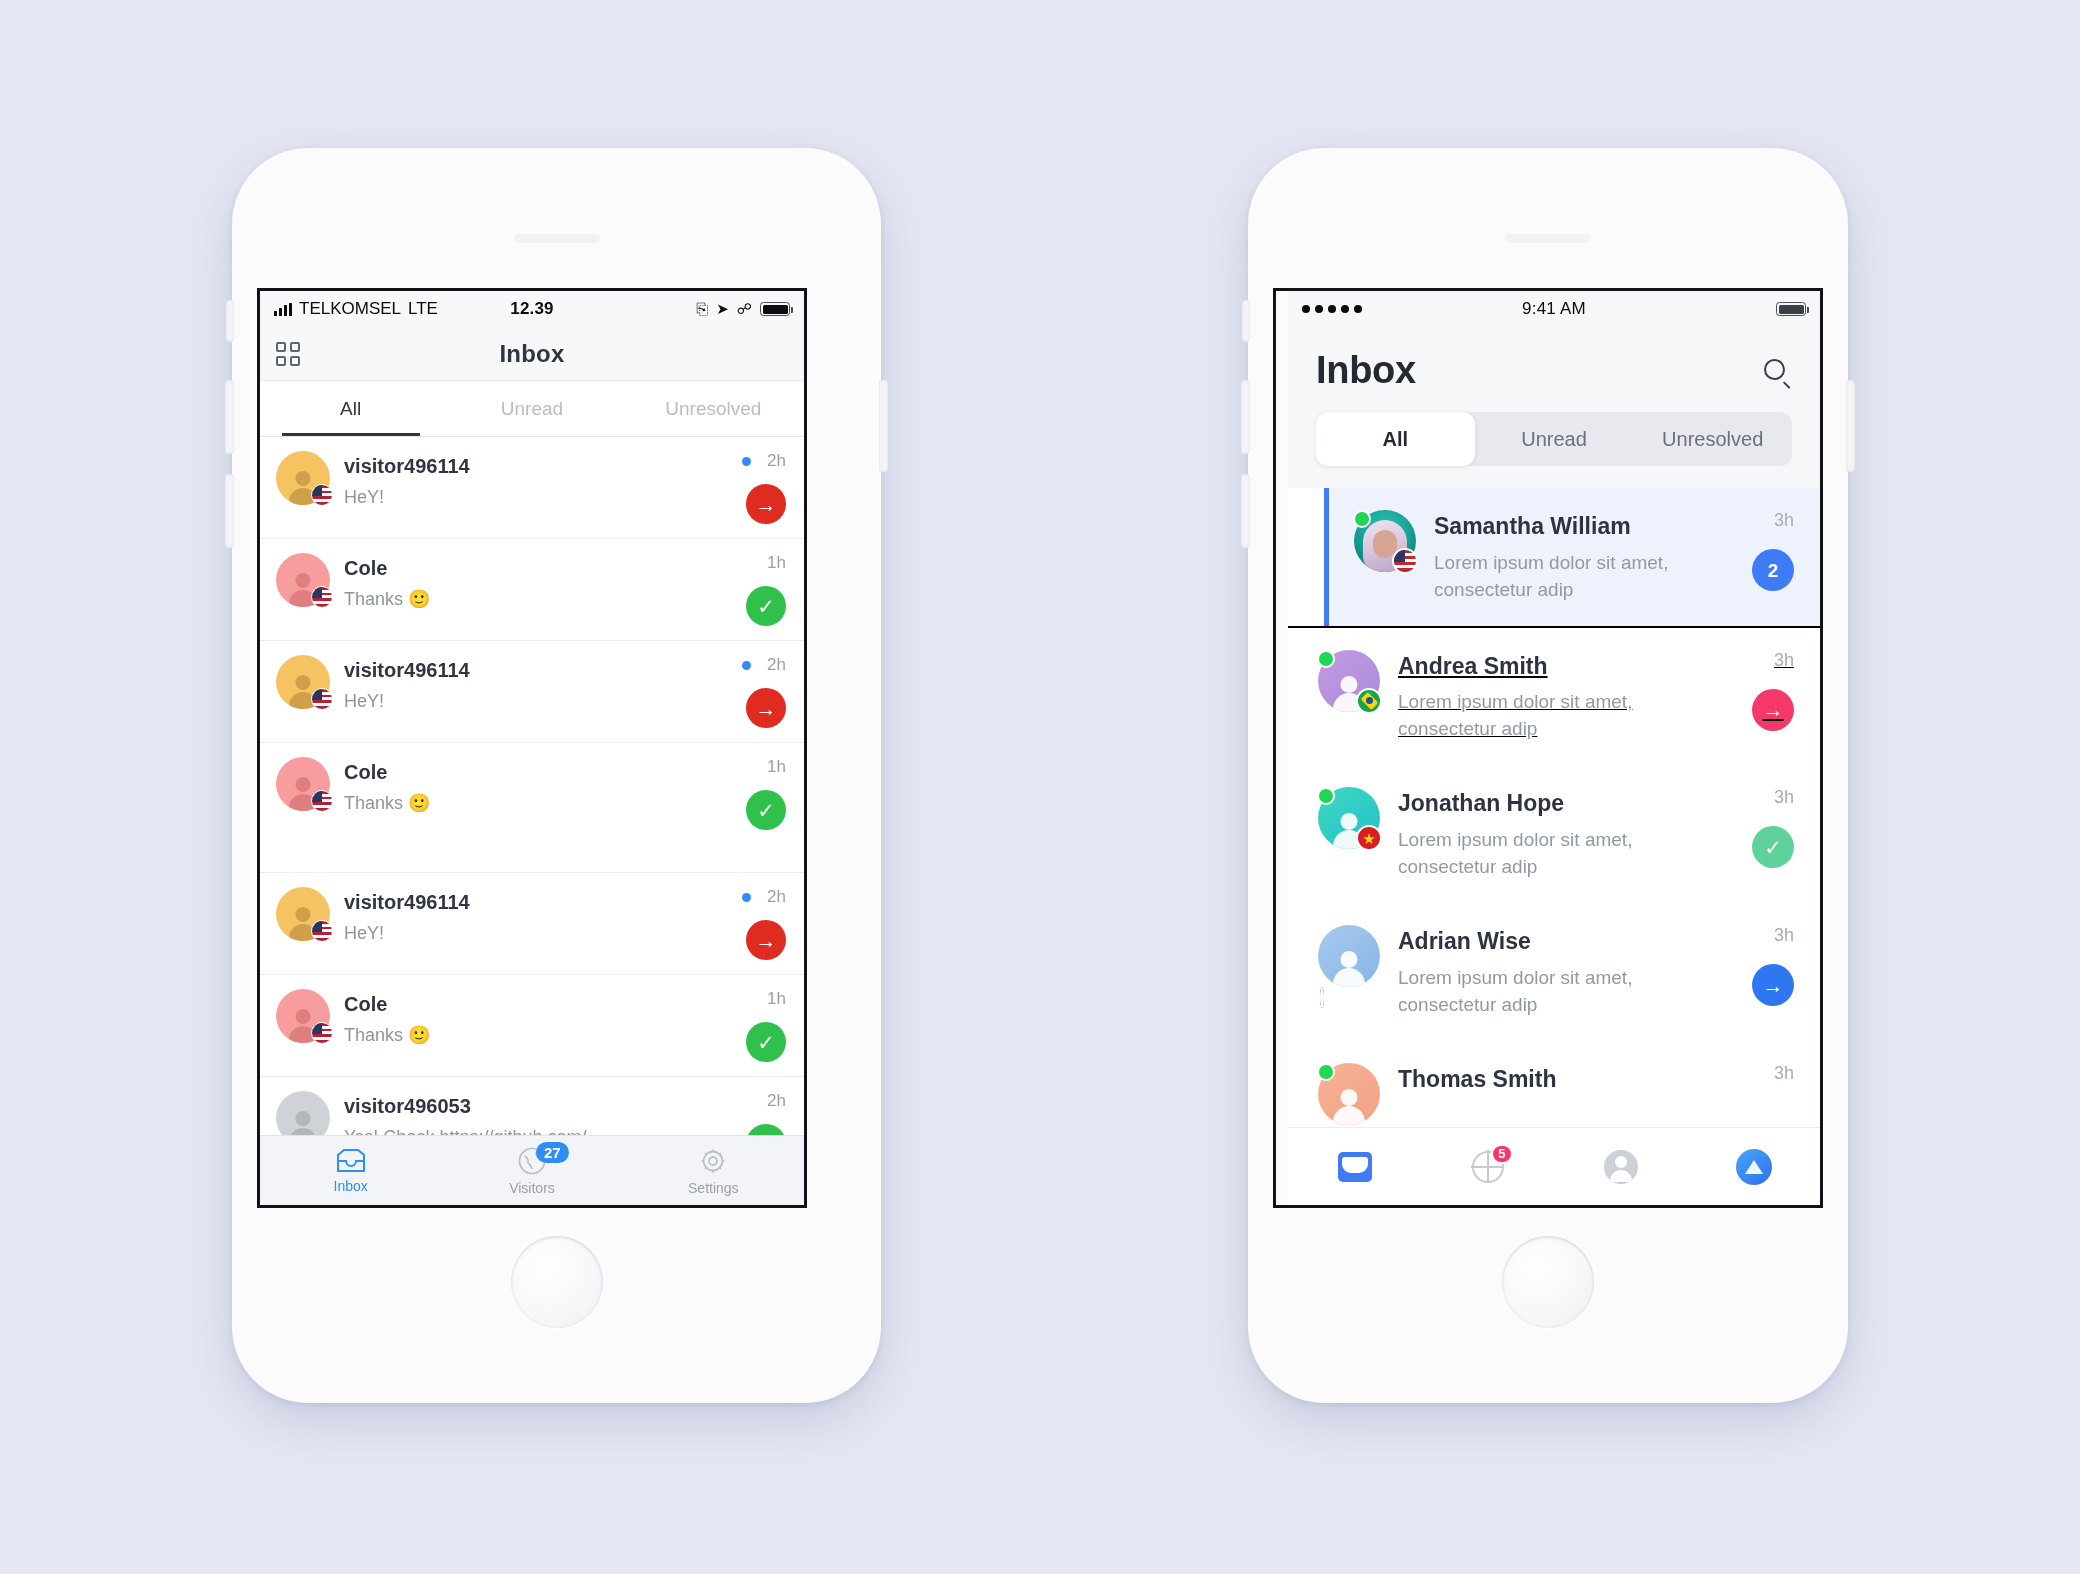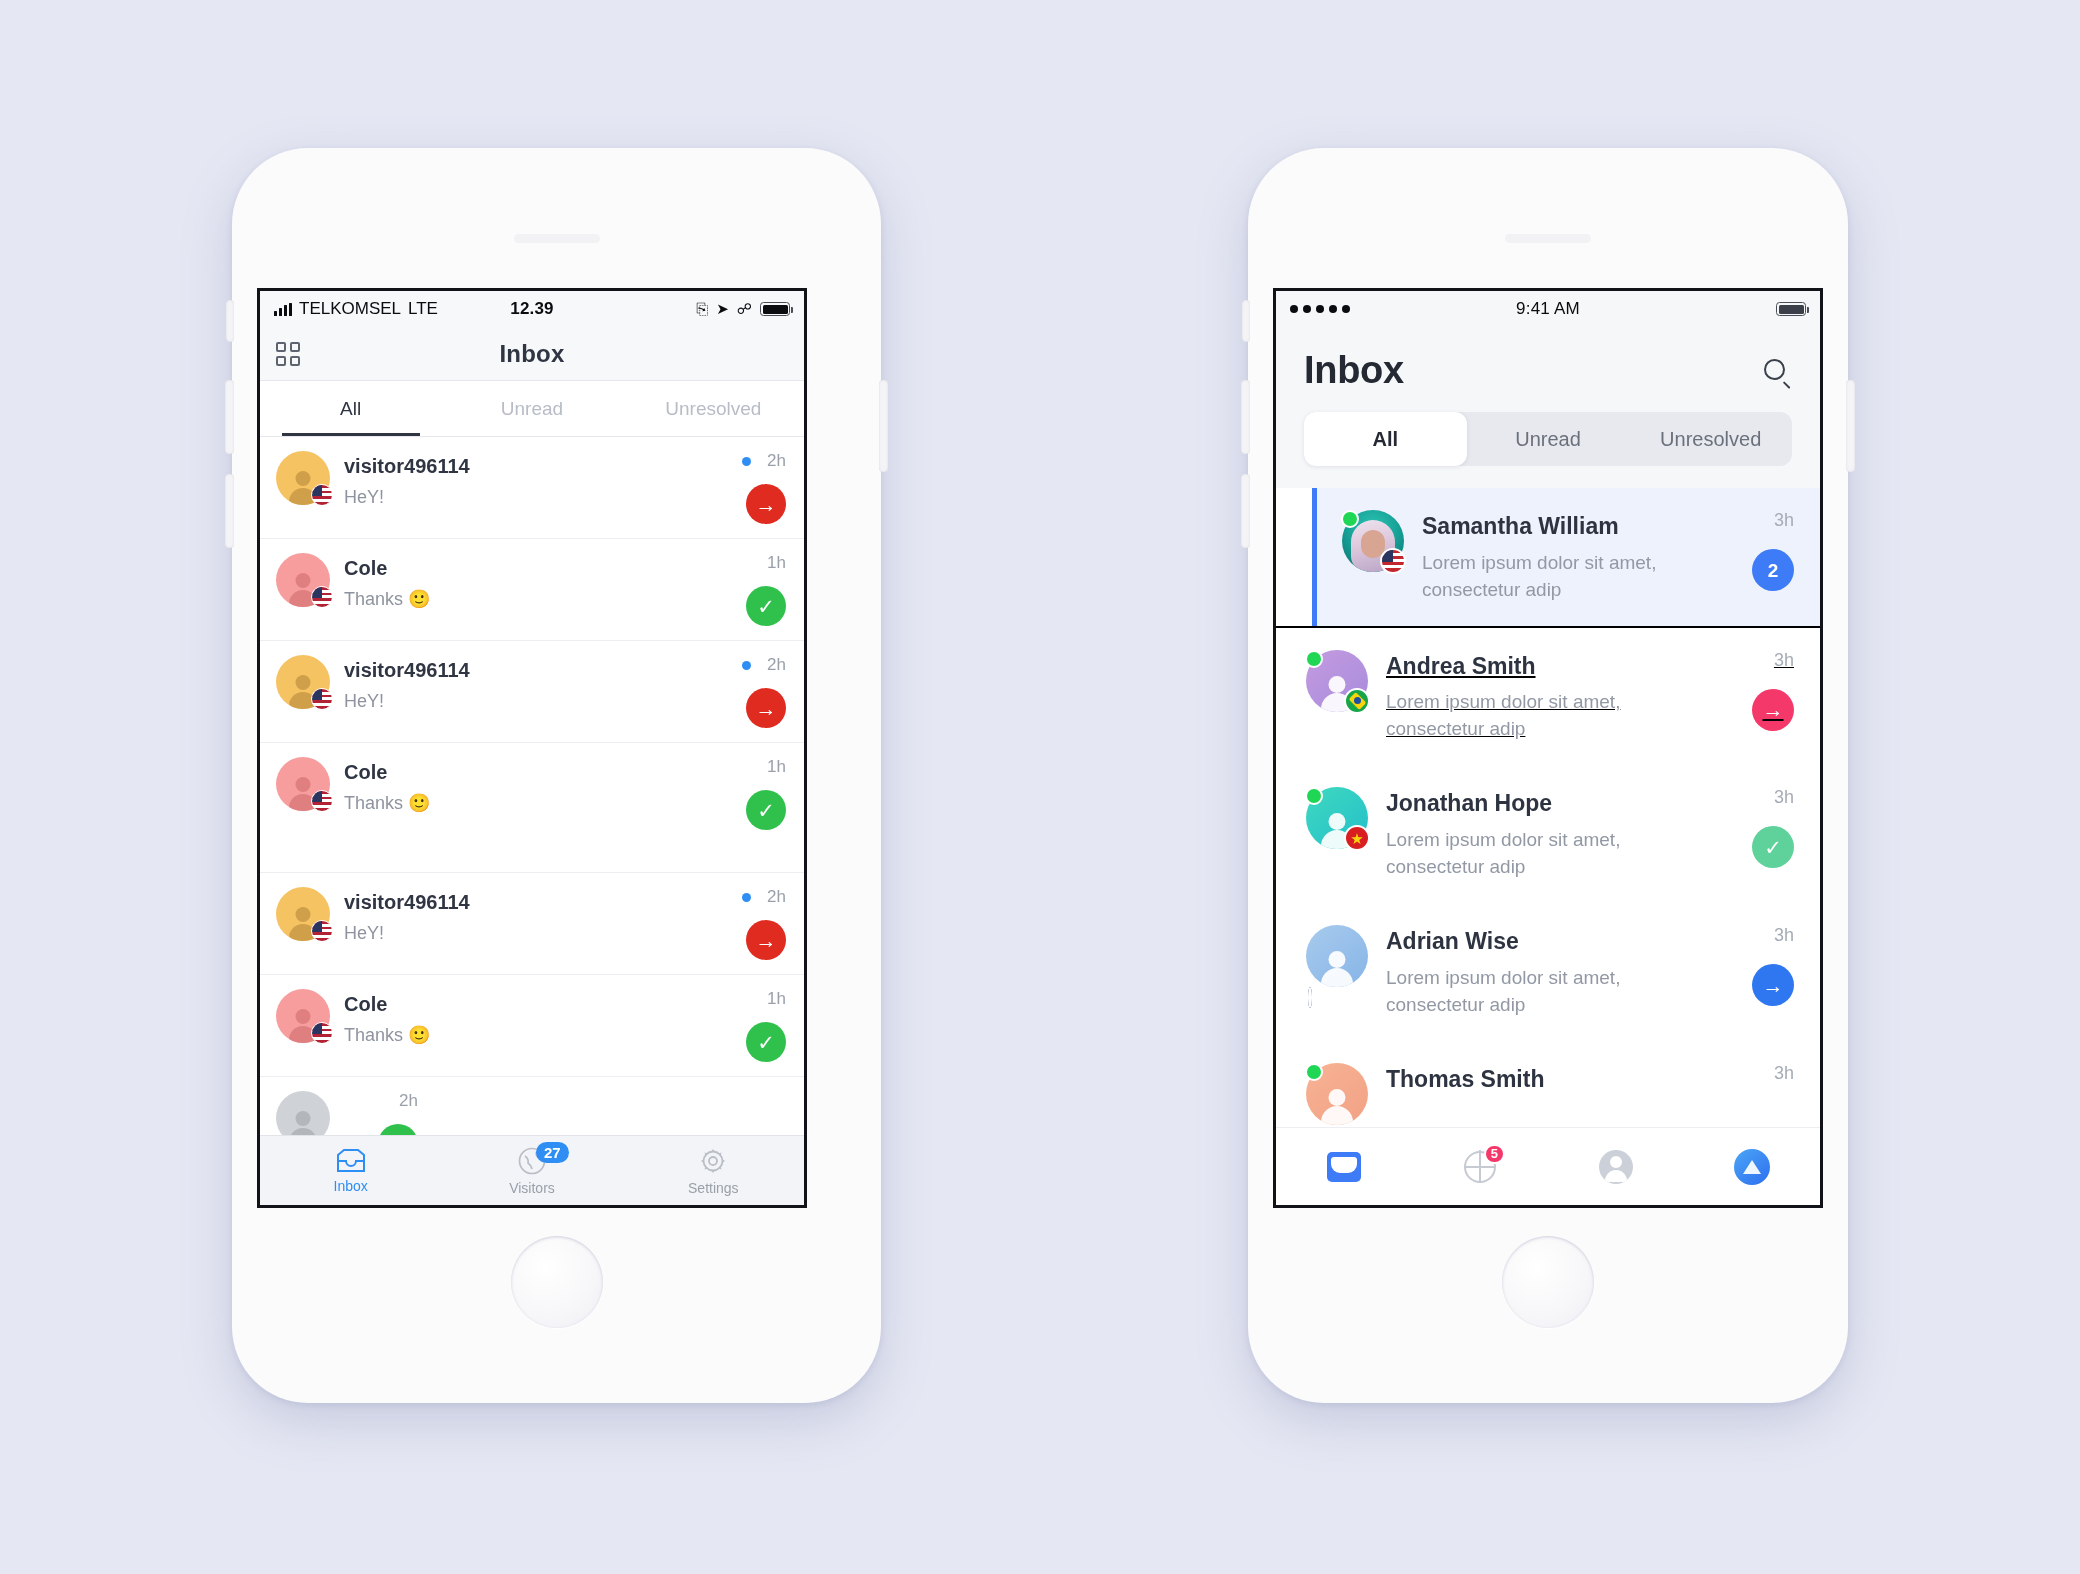--- a/index.html
+++ b/index.html
@@ -167,21 +167,21 @@
     justify-content: center; gap: 4px; font-size: 14px; color: #9aa0aa; position: relative;
   }
   .l-tabitem.active { color: #2f8ef4; }
   .badge-sm {
     position: absolute; left: 50%; top: 6px; margin-left: 4px;
     background: #2f8ef4; color: #fff; font-size: 15px; font-weight: bold;
     border-radius: 11px; padding: 2px 8px; line-height: 1.15;
   }
 
   
-  .r-screen { background: #fcfcfd; display: flex; flex-direction: column; }
+  .r-screen { background: #fcfcfd; display: flex; flex-direction: column; padding-left: 12px; }
   .r-statusbar { background: #f6f7f9; font-size: 17px; }
   .r-statusbar .sb-mid { font-weight: normal; }
 
   .r-header {
     background: #f6f7f9; padding: 22px 28px 0 28px;
     display: flex; align-items: flex-start; justify-content: space-between;
   }
   .r-title { font-size: 38px; font-weight: bold; color: #242933; letter-spacing: -.3px; }
   .search-icon { width: 28px; height: 28px; position: relative; margin-top: 10px; }
   .search-icon b {
@@ -515,20 +515,24 @@
           <div class="act green">✓</div>
         </div>
       </div>
 
       <div class="l-row">
         <div class="av-wrap">
           <div class="av gray">
               <span class="person"></span>
             </div>
         </div>
+        <div class="l-main">
+          <div class="l-name">visitor496053</div>
+          <div class="l-prev">Yes! Check https://github.com/</div>
+        </div>
         <div class="l-right">
           <div class="l-time">
               <span>2h</span>
             </div>
           <div class="act green">✓</div>
         </div>
       </div>
 
       <div class="l-tabbar">
         <div class="l-tabitem active">

